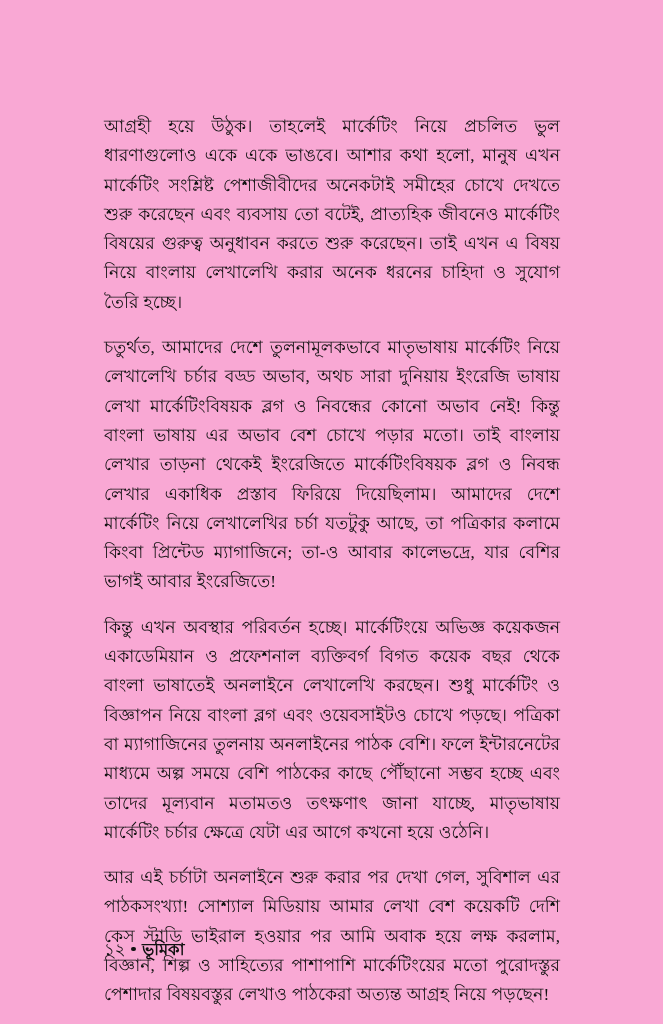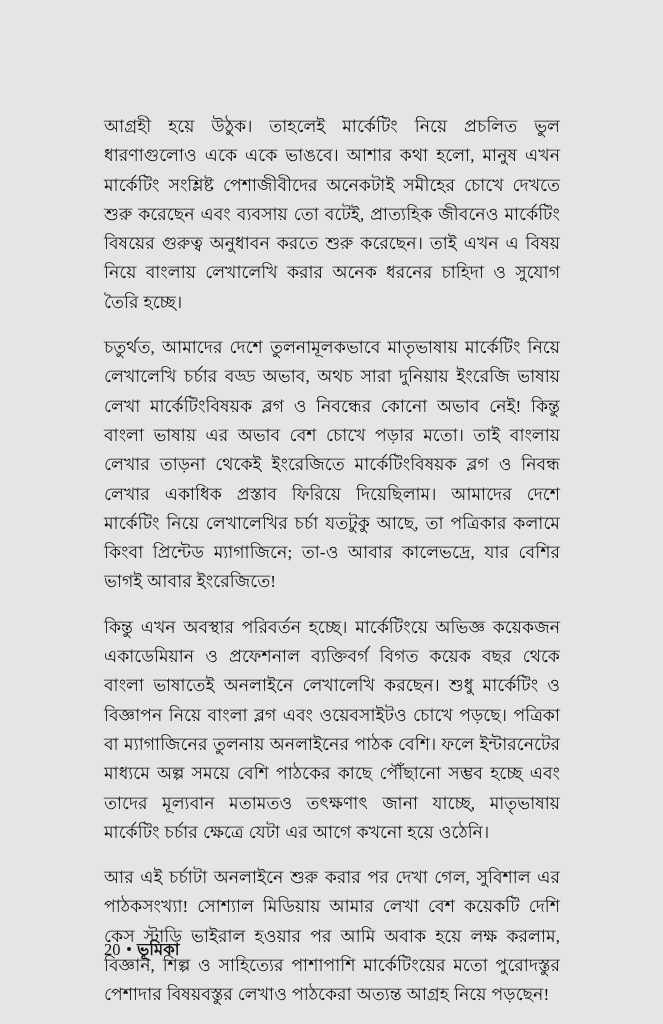--- a/index.html
+++ b/index.html
@@ -12,21 +12,21 @@
   body {
     font-family: "Liberation Serif", "DejaVu Serif", serif;
     color: #000000;
   }
 
   
   .page {
     position: relative;
     width: 663px;
     height: 1024px;
-    background: #e5e5e5;
+    background: #f9a8d4;
     box-sizing: border-box;
     overflow: hidden;
   }
 
   
   .text-column {
     position: absolute;
     left: 104px;
     top: 112px;
     width: 456px;
@@ -88,18 +88,18 @@
 
   <div class="text-column">
     <p class="para">আগ্রহী হয়ে উঠুক। তাহলেই মার্কেটিং নিয়ে প্রচলিত ভুল ধারণাগুলোও একে একে ভাঙবে। আশার কথা হলো, মানুষ এখন মার্কেটিং সংশ্লিষ্ট পেশাজীবীদের অনেকটাই সমীহের চোখে দেখতে শুরু করেছেন এবং ব্যবসায় তো বটেই, প্রাত্যহিক জীবনেও মার্কেটিং বিষয়ের গুরুত্ব অনুধাবন করতে শুরু করেছেন। তাই এখন এ বিষয় নিয়ে বাংলায় লেখালেখি করার অনেক ধরনের চাহিদা ও সুযোগ তৈরি হচ্ছে।</p>
     <p class="para">চতুর্থত, আমাদের দেশে তুলনামূলকভাবে মাতৃভাষায় মার্কেটিং নিয়ে লেখালেখি চর্চার বড্ড অভাব, অথচ সারা দুনিয়ায় ইংরেজি ভাষায় লেখা মার্কেটিংবিষয়ক ব্লগ ও নিবন্ধের কোনো অভাব নেই! কিন্তু বাংলা ভাষায় এর অভাব বেশ চোখে পড়ার মতো। তাই বাংলায় লেখার তাড়না থেকেই ইংরেজিতে মার্কেটিংবিষয়ক ব্লগ ও নিবন্ধ লেখার একাধিক প্রস্তাব ফিরিয়ে দিয়েছিলাম। আমাদের দেশে মার্কেটিং নিয়ে লেখালেখির চর্চা যতটুকু আছে, তা পত্রিকার কলামে কিংবা প্রিন্টেড ম্যাগাজিনে; তা-ও আবার কালেভদ্রে, যার বেশির ভাগই আবার ইংরেজিতে!</p>
     <p class="para">কিন্তু এখন অবস্থার পরিবর্তন হচ্ছে। মার্কেটিংয়ে অভিজ্ঞ কয়েকজন একাডেমিয়ান ও প্রফেশনাল ব্যক্তিবর্গ বিগত কয়েক বছর থেকে বাংলা ভাষাতেই অনলাইনে লেখালেখি করছেন। শুধু মার্কেটিং ও বিজ্ঞাপন নিয়ে বাংলা ব্লগ এবং ওয়েবসাইটও চোখে পড়ছে। পত্রিকা বা ম্যাগাজিনের তুলনায় অনলাইনের পাঠক বেশি। ফলে ইন্টারনেটের মাধ্যমে অল্প সময়ে বেশি পাঠকের কাছে পৌঁছানো সম্ভব হচ্ছে এবং তাদের মূল্যবান মতামতও তৎক্ষণাৎ জানা যাচ্ছে, মাতৃভাষায় মার্কেটিং চর্চার ক্ষেত্রে যেটা এর আগে কখনো হয়ে ওঠেনি।</p>
     <p class="para">আর এই চর্চাটা অনলাইনে শুরু করার পর দেখা গেল, সুবিশাল এর পাঠকসংখ্যা! সোশ্যাল মিডিয়ায় আমার লেখা বেশ কয়েকটি দেশি কেস স্টাডি ভাইরাল হওয়ার পর আমি অবাক হয়ে লক্ষ করলাম, বিজ্ঞান, শিল্প ও সাহিত্যের পাশাপাশি মার্কেটিংয়ের মতো পুরোদস্তুর পেশাদার বিষয়বস্তুর লেখাও পাঠকেরা অত্যন্ত আগ্রহ নিয়ে পড়ছেন!</p>
 
   </div>
 
   <div class="page-footer">
-    <span class="footer-folio">20</span>
+    <span class="footer-folio">১২</span>
     <span class="footer-dot"></span>
     <span class="footer-chapter">ভূমিকা</span>
   </div>
 
 </div>
 
 </body></html>

